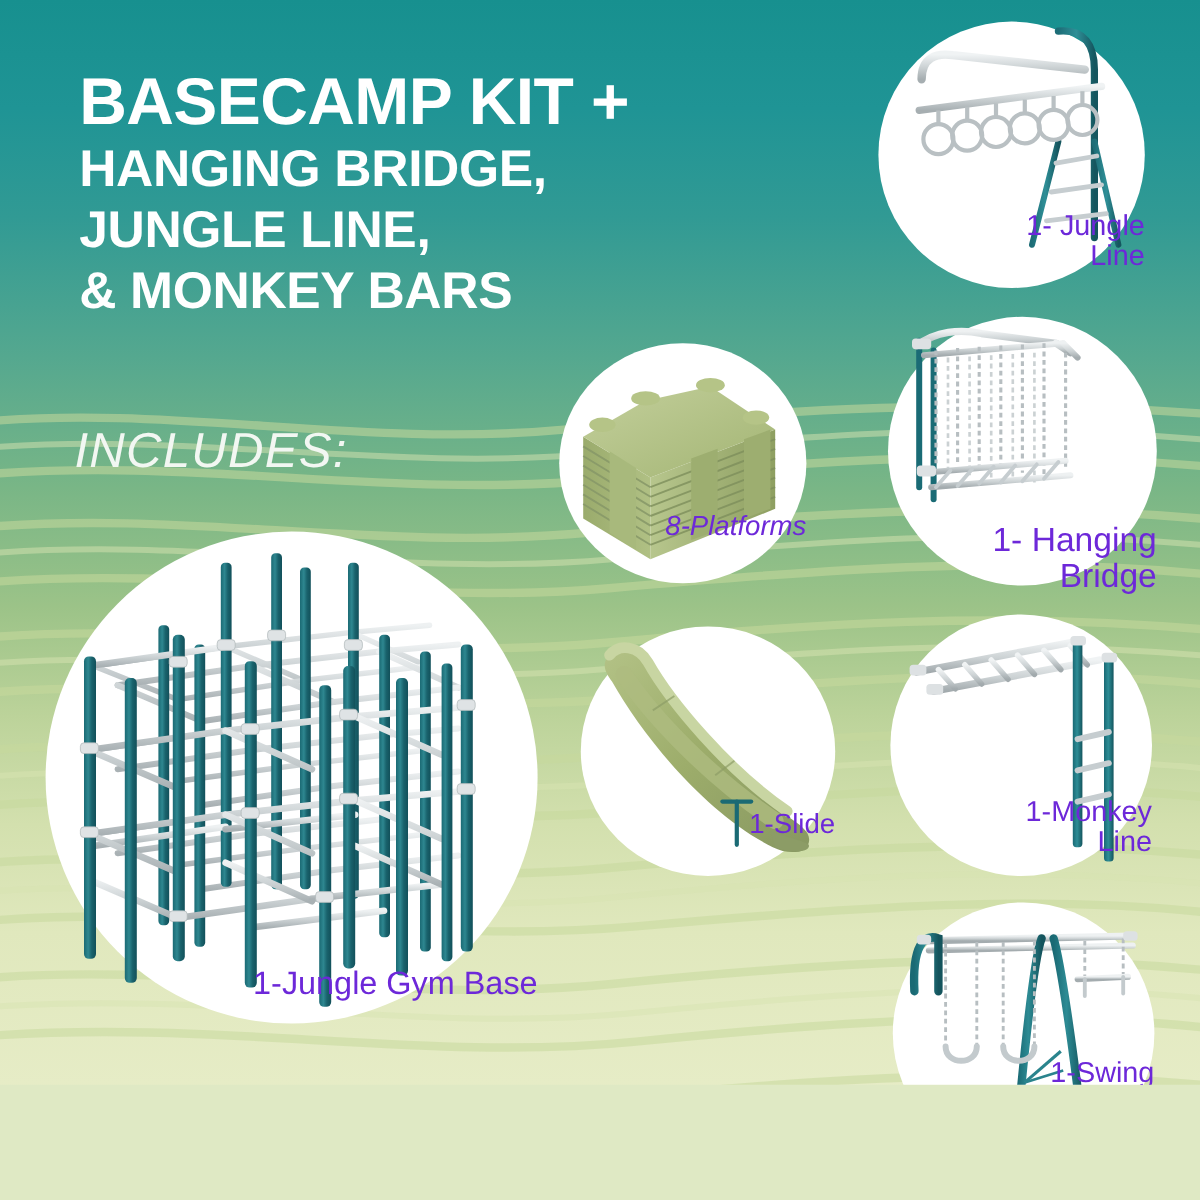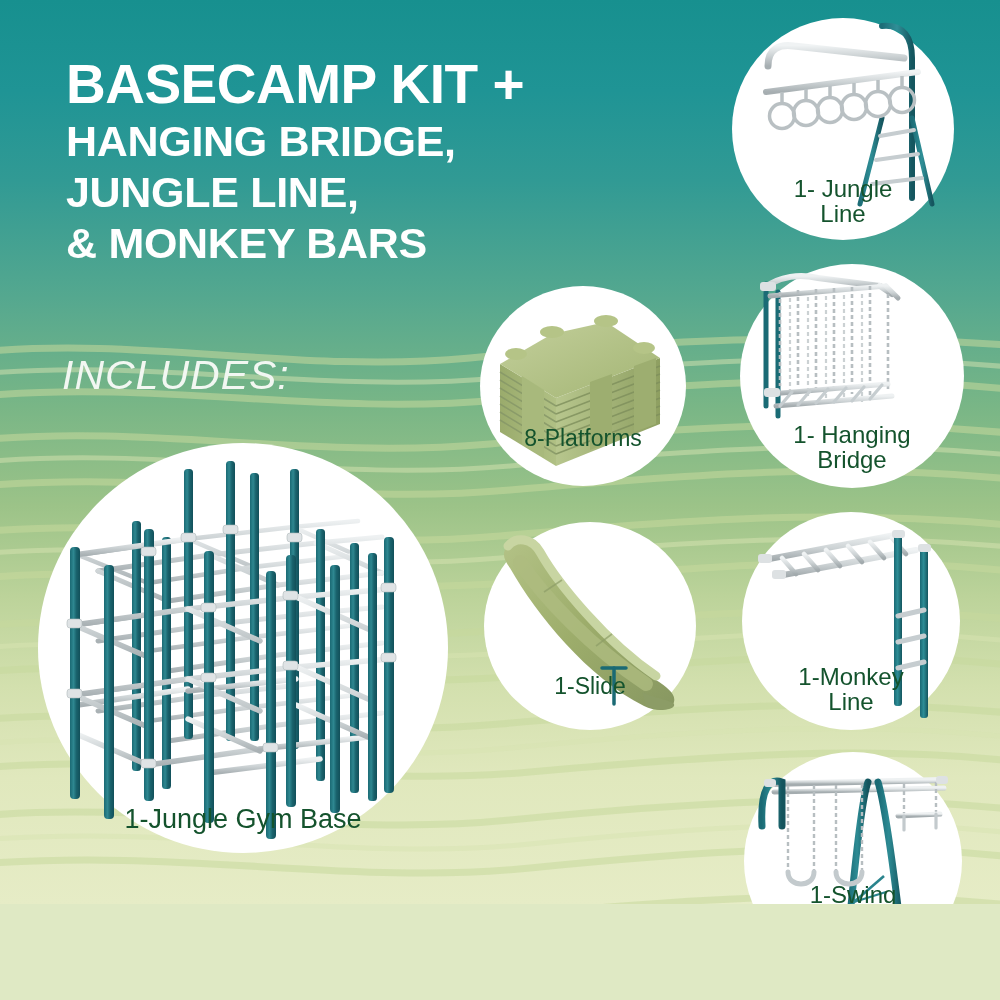--- a/index.html
+++ b/index.html
@@ -43,42 +43,42 @@
     letter-spacing:1px;
   }
 
   
   .circle{
     position:absolute;border-radius:50%;
     background:#ffffff;
     box-shadow:0 0 0 0 rgba(0,0,0,0);
   }
   .c-label{
-    position:absolute;left:0;right:0;text-align:center;
-    color:#14532d;font-weight:normal;line-height:1.06;
+    position:absolute;left:0;right:0;text-align:right;
+    color:#6d28d9;font-weight:normal;line-height:1.06;
     letter-spacing:0px;
   }
   .art{position:absolute;inset:0;overflow:visible;}
   .art svg{position:absolute;left:0;top:0;overflow:visible;}
 
   
   #circle-jungle-gym{left:38px;top:443px;width:410px;height:410px;}
   #label-jungle-gym{top:350px;font-size:27px;margin-top:12px;}
 
-  #circle-platforms{left:480px;top:286px;width:206px;height:200px;}
+  #circle-platforms{left:466px;top:286px;width:206px;height:200px;font-style:italic;}
   #label-platforms{top:140px;font-size:23px;}
 
   #circle-slide{left:484px;top:522px;width:212px;height:208px;}
   #label-slide{top:152px;font-size:23px;}
 
   #circle-jungle-line{left:732px;top:18px;width:222px;height:222px;}
   #label-jungle-line{top:158px;font-size:24px;}
 
   #circle-hanging-bridge{left:740px;top:264px;width:224px;height:224px;}
-  #label-hanging-bridge{top:158px;font-size:24px;}
+  #label-hanging-bridge{top:171px;font-size:28px;}
 
   #circle-monkey-bars{left:742px;top:512px;width:218px;height:218px;}
   #label-monkey-bars{top:152px;font-size:24px;}
 
   #circle-swing-set{left:744px;top:752px;width:218px;height:218px;}
   #label-swing-set{top:130px;font-size:24px;}
 </style>
 </head>
 <body>
 

